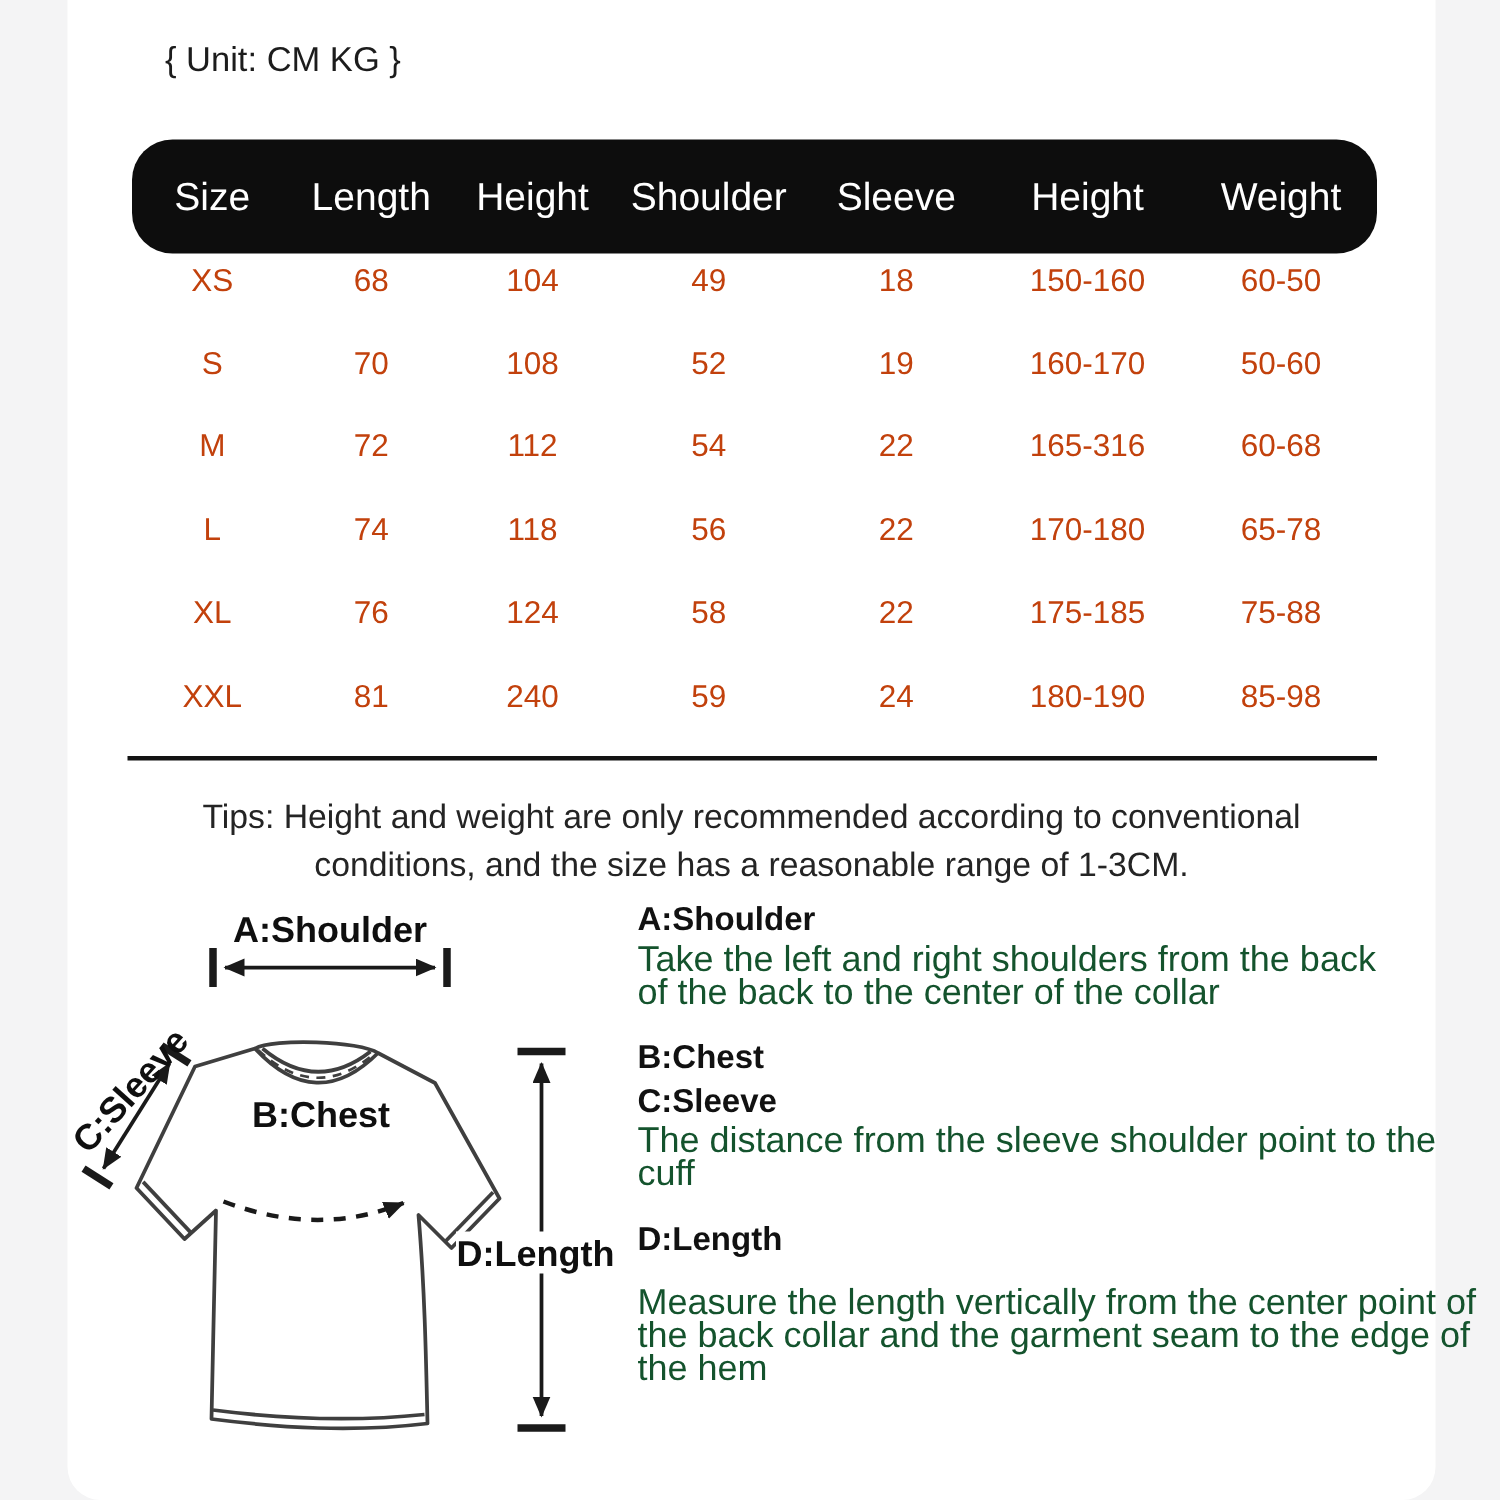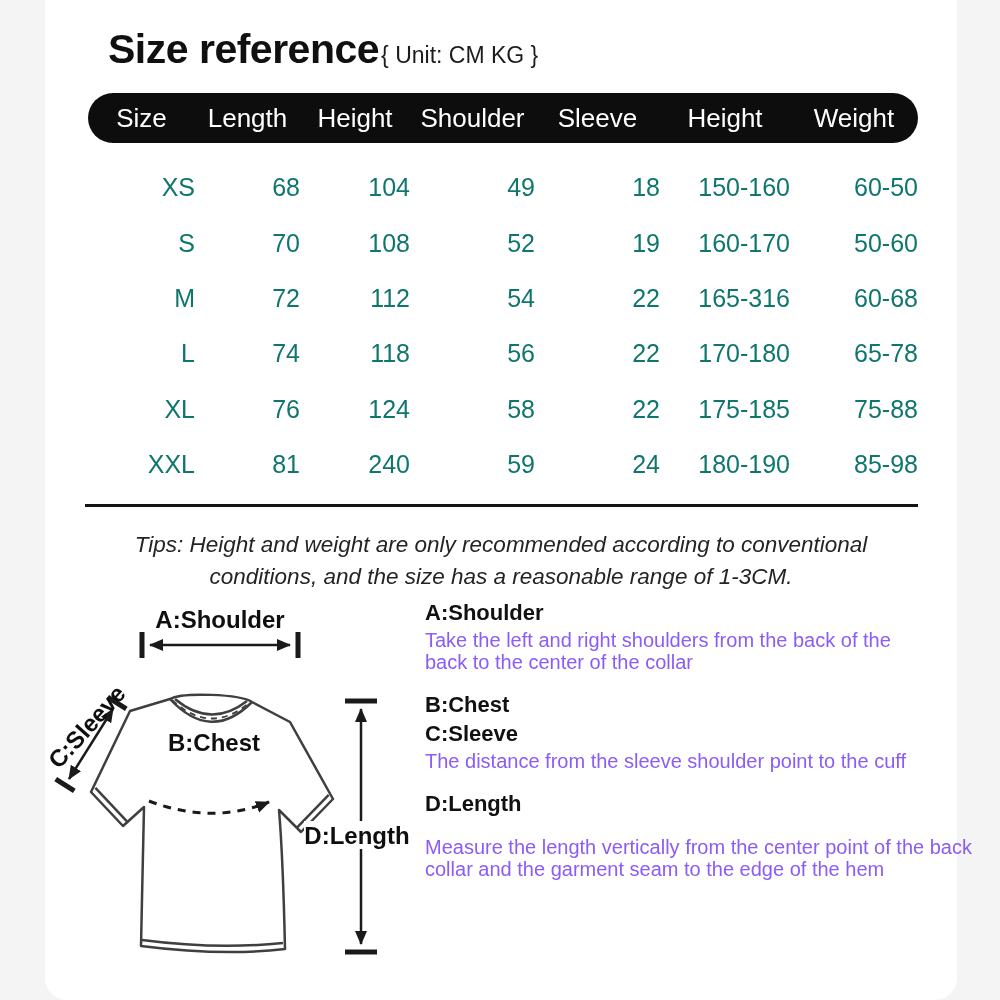--- a/index.html
+++ b/index.html
@@ -37,52 +37,50 @@
   }
   .cols {
     display: grid;
     grid-template-columns: 107fr 105fr 110fr 125fr 125fr 130fr 128fr;
     align-items: center;
     text-align: center;
   }
   .thead {
     position: absolute;
     left: 88px; top: 93px;
-    width: 830px; height: 50px;
+    width: 830px; height: 76px;
     background: #0d0d0d;
     border-radius: 27px;
     color: #ffffff;
     font-size: 26px;
   }
   .tbody {
     position: absolute;
     left: 88px; top: 160px;
     width: 830px;
   }
   .trow {
     height: 55.4px;
-    font-size: 25px;
-    color: #0f766e;
-    text-align: right;
+    font-size: 21px;
+    color: #c2410c;
   }
   .rule {
     position: absolute;
     left: 85px; top: 504px;
     width: 833px; height: 3px;
     background: #131313;
   }
   .tips {
     position: absolute;
     left: 45px; top: 529px;
     width: 912px;
     text-align: center;
     font-size: 22.5px;
     line-height: 32px;
     color: #242424;
-    font-style: italic;
   }
   .diagram {
     position: absolute;
     left: 30px; top: 595px;
     width: 400px; height: 405px;
   }
   .diagram text {
     font-family: "Liberation Sans", sans-serif;
     font-weight: bold;
     fill: #0f0f0f;
@@ -92,35 +90,34 @@
     left: 425px; top: 600px;
     width: 562px;
   }
   .descriptions .term {
     font-size: 22px;
     font-weight: bold;
     color: #111111;
     margin-bottom: 3px;
   }
   .descriptions .dtext {
-    font-size: 20px;
+    font-size: 24px;
     line-height: 22px;
-    color: #8b5cf6;
+    color: #14532d;
     margin-bottom: 19px;
   }
   .descriptions .dtext.w-a { max-width: 497px; }
   .descriptions .dtext.w-d { max-width: 560px; margin-top: 19px; }
 </style>
 </head>
 <body>
 
 <div class="card"></div>
 
 <div class="title-row">
-  <h1>Size reference</h1>
   <span class="unit">{ Unit: CM KG }</span>
 </div>
 
 <div class="thead cols">
   <span>Size</span>
   <span>Length</span>
   <span>Height</span>
   <span>Shoulder</span>
   <span>Sleeve</span>
   <span>Height</span>

